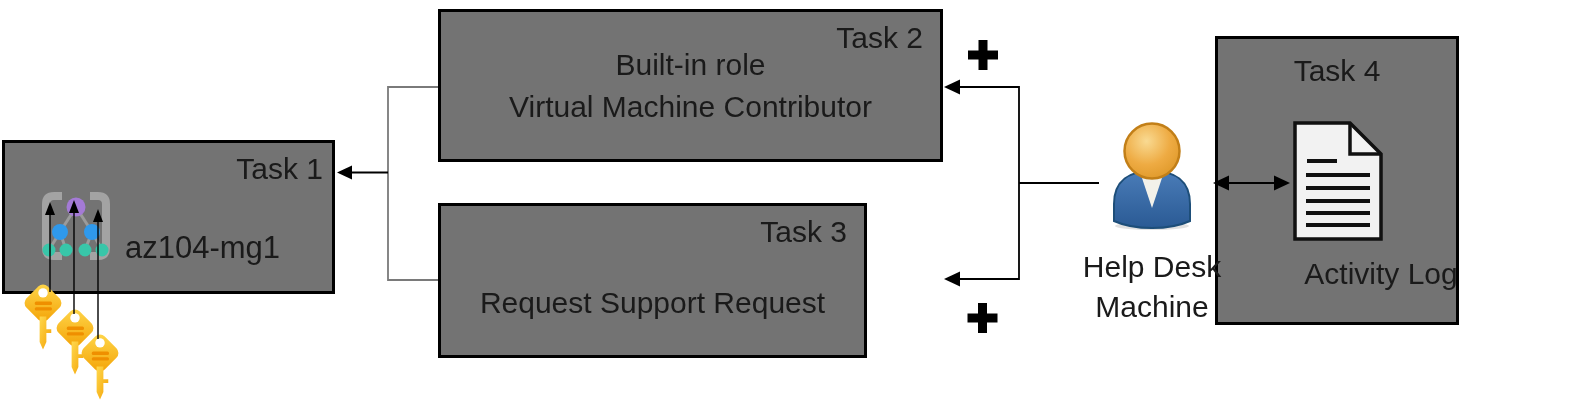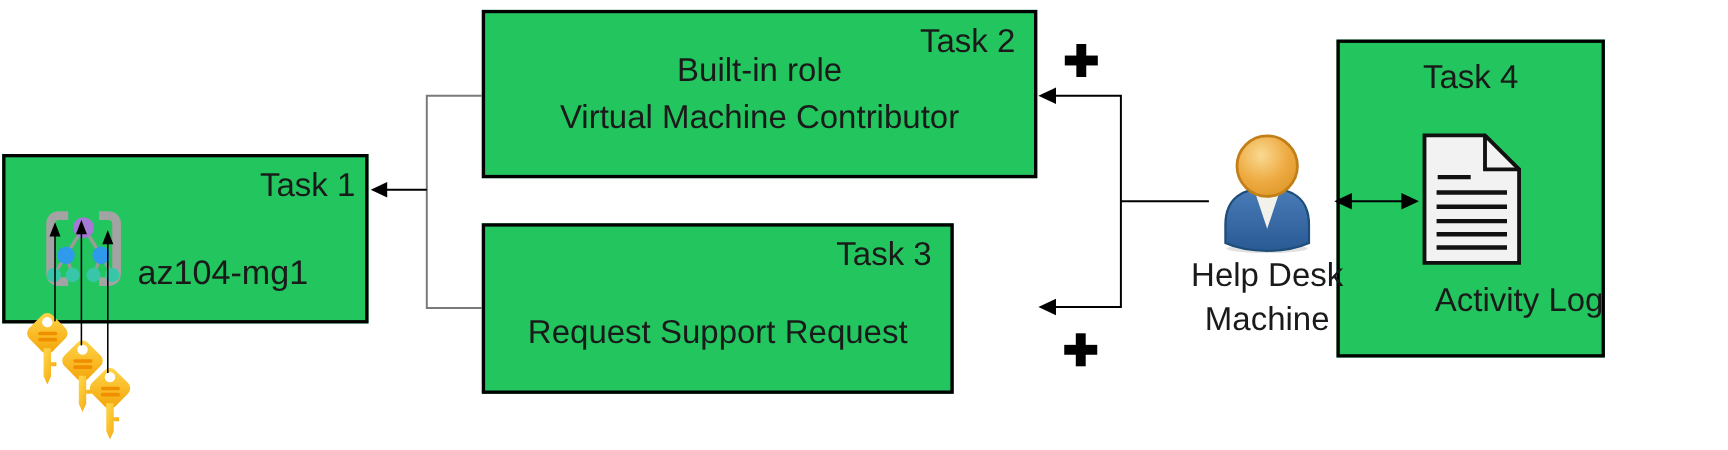--- a/index.html
+++ b/index.html
@@ -1,36 +1,36 @@
 <!DOCTYPE html>
 <html><head>
 <meta charset="utf-8">
 <style>
   html,body{margin:0;padding:0;background:#ffffff;}
   .canvas{
     position:relative;width:1571px;height:409px;background:#ffffff;overflow:hidden;
     font-family:"Liberation Sans", sans-serif;color:#1a1a1a;
   }
-  .box{position:absolute;background:#22c55e;border:3px solid #000;box-sizing:border-box;}
+  .box{position:absolute;background:#737373;border:3px solid #000;box-sizing:border-box;}
   #task1{left:2px;top:93px;width:333px;height:154px;margin-top:47px;}
   #task2{left:438px;top:9px;width:505px;height:153px;}
   #task3{left:438px;top:203px;width:429px;height:155px;}
   #task4{left:1215px;top:36px;width:244px;height:289px;}
   .tag{position:absolute;top:9px;right:17px;font-size:30px;line-height:34px;white-space:nowrap;}
   #task1 .tag{right:9px;}
   .bline{position:absolute;left:0;width:100%;text-align:center;font-size:30px;line-height:34px;white-space:nowrap;}
   #task2 .l1{top:36px;} #task2 .l2{top:78px;}
   #task3 .l1{top:33px;} #task3 .l2{top:80px;}
   #task4 .tag{right:auto;left:0;width:100%;text-align:center;top:15px;}
   #task4 .caption{top:218px;margin-left:44px;}
   .mg-icon{position:absolute;left:33px;top:46px;}
   .mg-label{position:absolute;left:120px;top:87px;font-size:31px;line-height:36px;white-space:nowrap;}
   .doc-icon{position:absolute;left:74px;top:81px;}
   .person-wrap{position:absolute;left:1057px;top:120px;width:190px;display:flex;flex-direction:column;align-items:center;}
-  .person-label{margin-top:1px;font-size:30px;line-height:40px;text-align:center;white-space:nowrap;}
+  .person-label{margin-top:17px;font-size:30px;line-height:40px;text-align:center;white-space:nowrap;}
   .keys-svg{position:absolute;left:10px;top:276px;}
   .overlay{position:absolute;left:0;top:0;pointer-events:none;}
 </style>
 </head>
 <body>
 
 <div class="canvas">
 
   <div class="box" id="task1">
     <div class="tag">Task 1</div>

